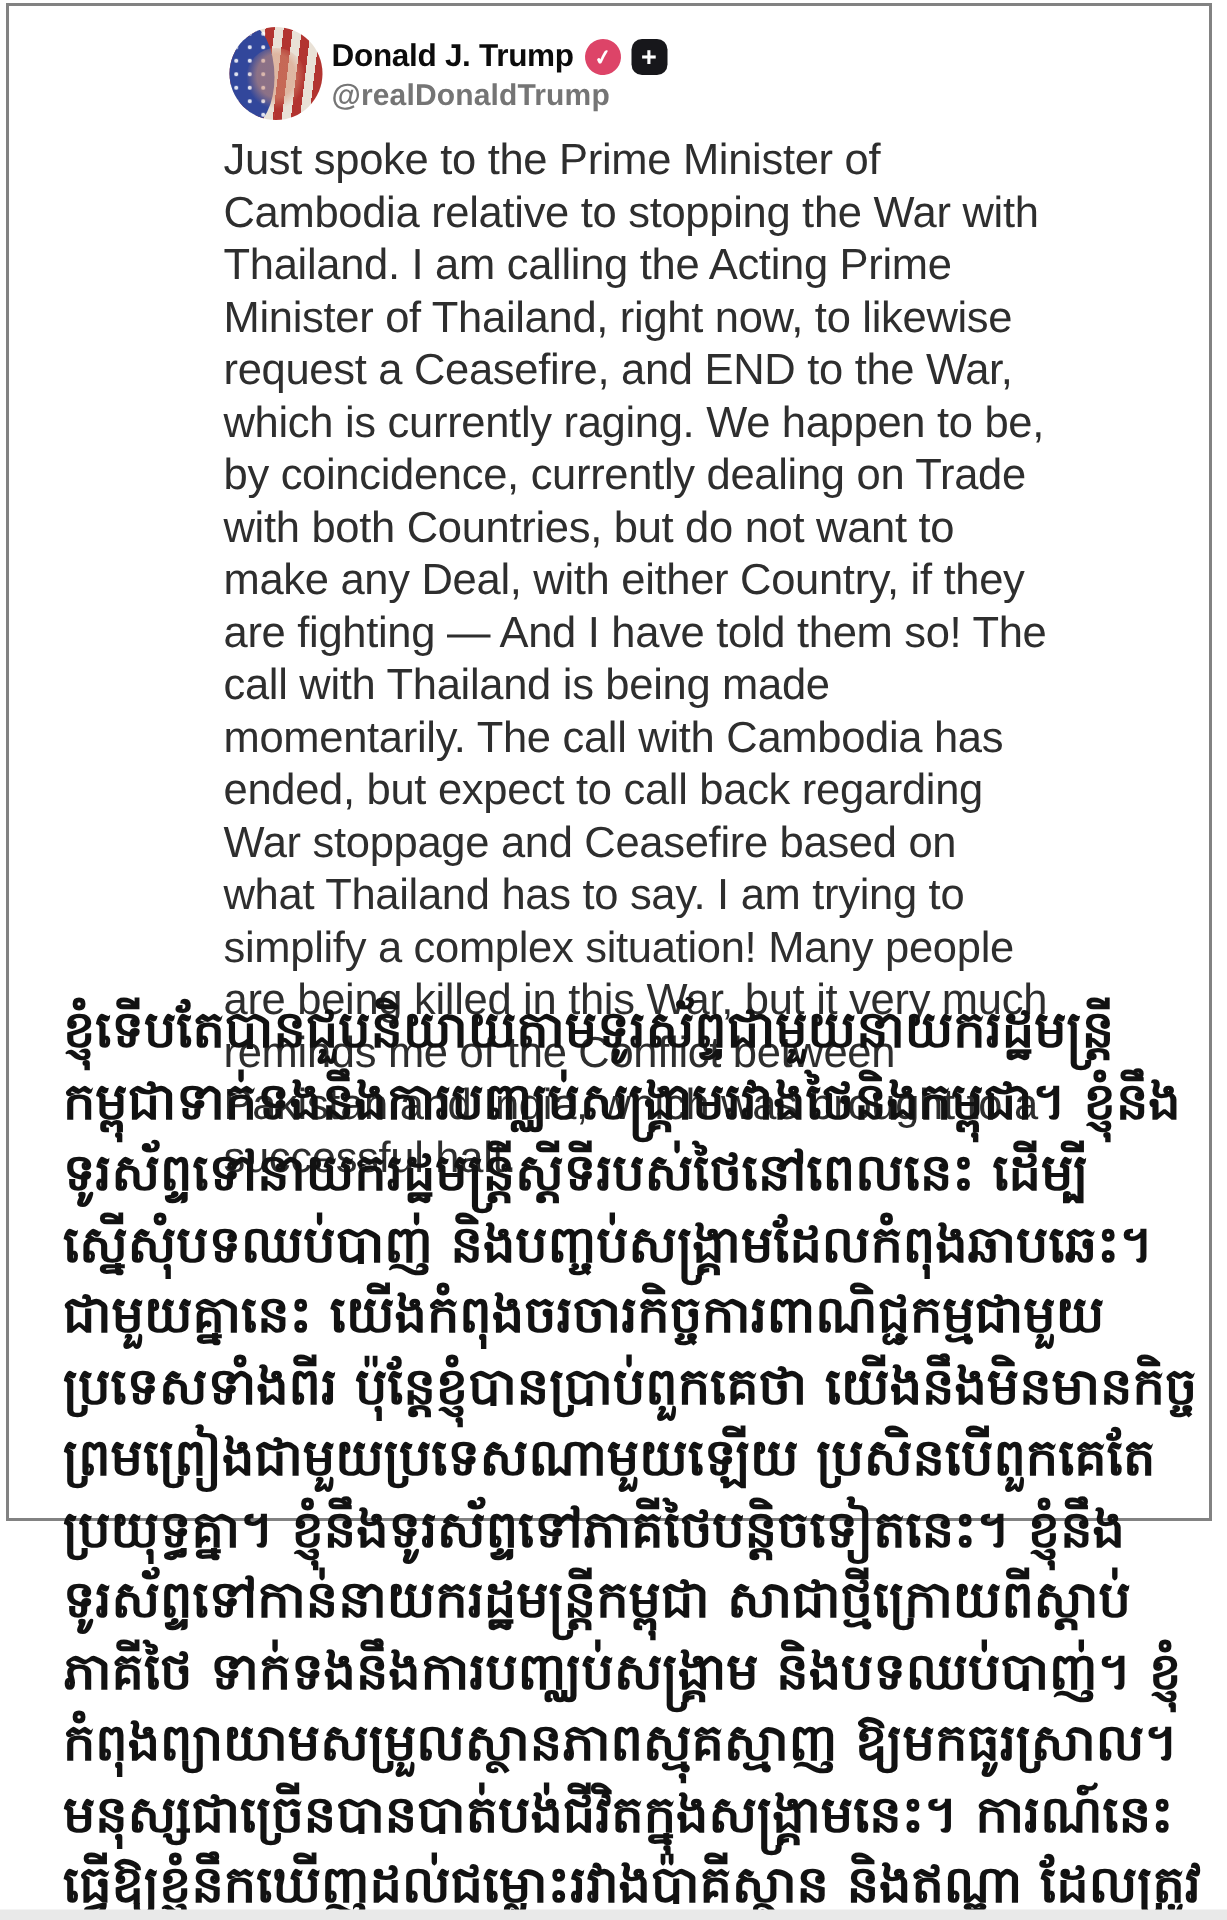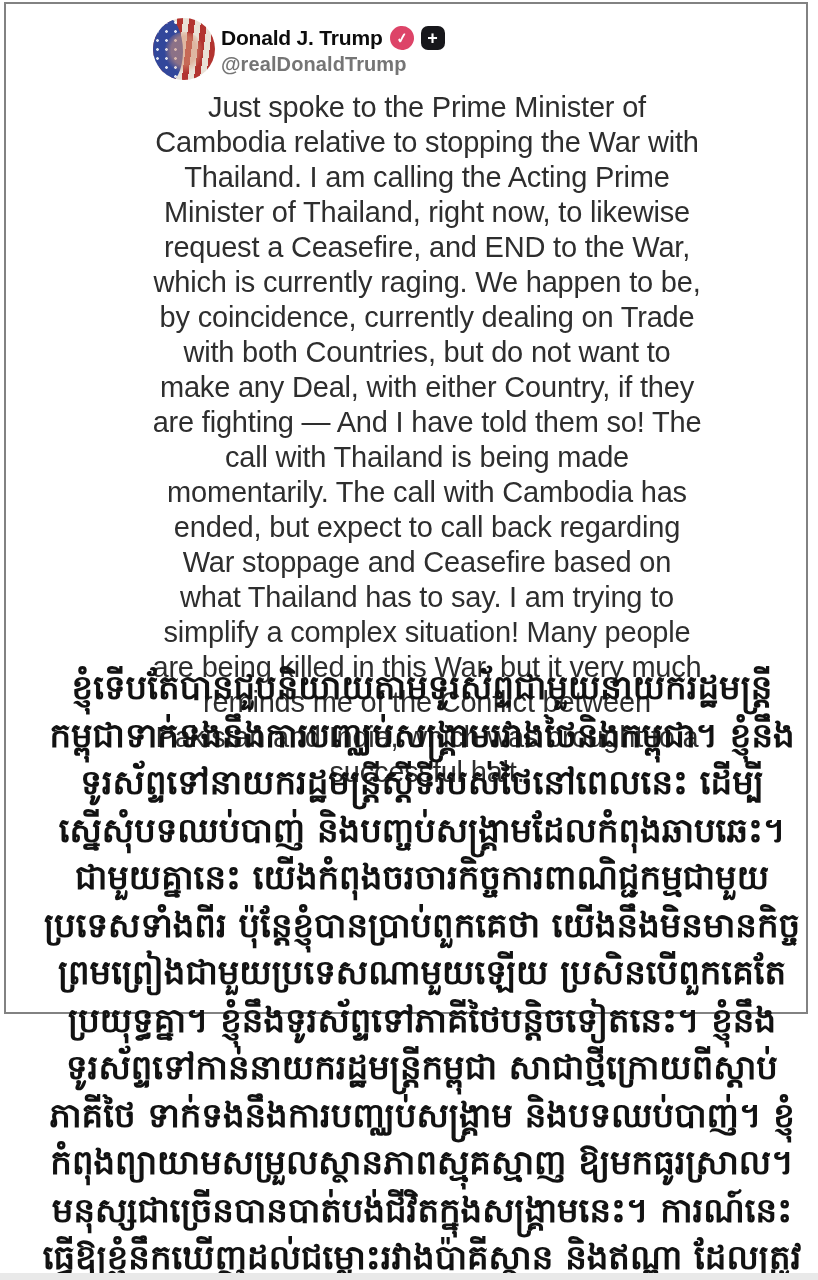--- a/index.html
+++ b/index.html
@@ -8,21 +8,20 @@
     background:#ffffff;
     font-family:"Liberation Sans",sans-serif;
     position:relative;
     overflow:hidden;
   }
   #frame{
     position:absolute;left:4px;top:2px;width:804px;height:1012px;
     border:2px solid #828282;
     background:#ffffff;
     box-sizing:border-box;
-    text-align:center;
   }
   #bottom-strip{
     position:absolute;left:0;bottom:0;width:818px;height:7px;
     background:#e9e9e9;
   }
   
   .avatar{
     position:absolute;left:147px;top:14px;width:62px;height:62px;
     border-radius:50%;overflow:hidden;
     background:repeating-linear-gradient(97deg,#b23430 0 6px,#e9e1d6 6px 12px);

